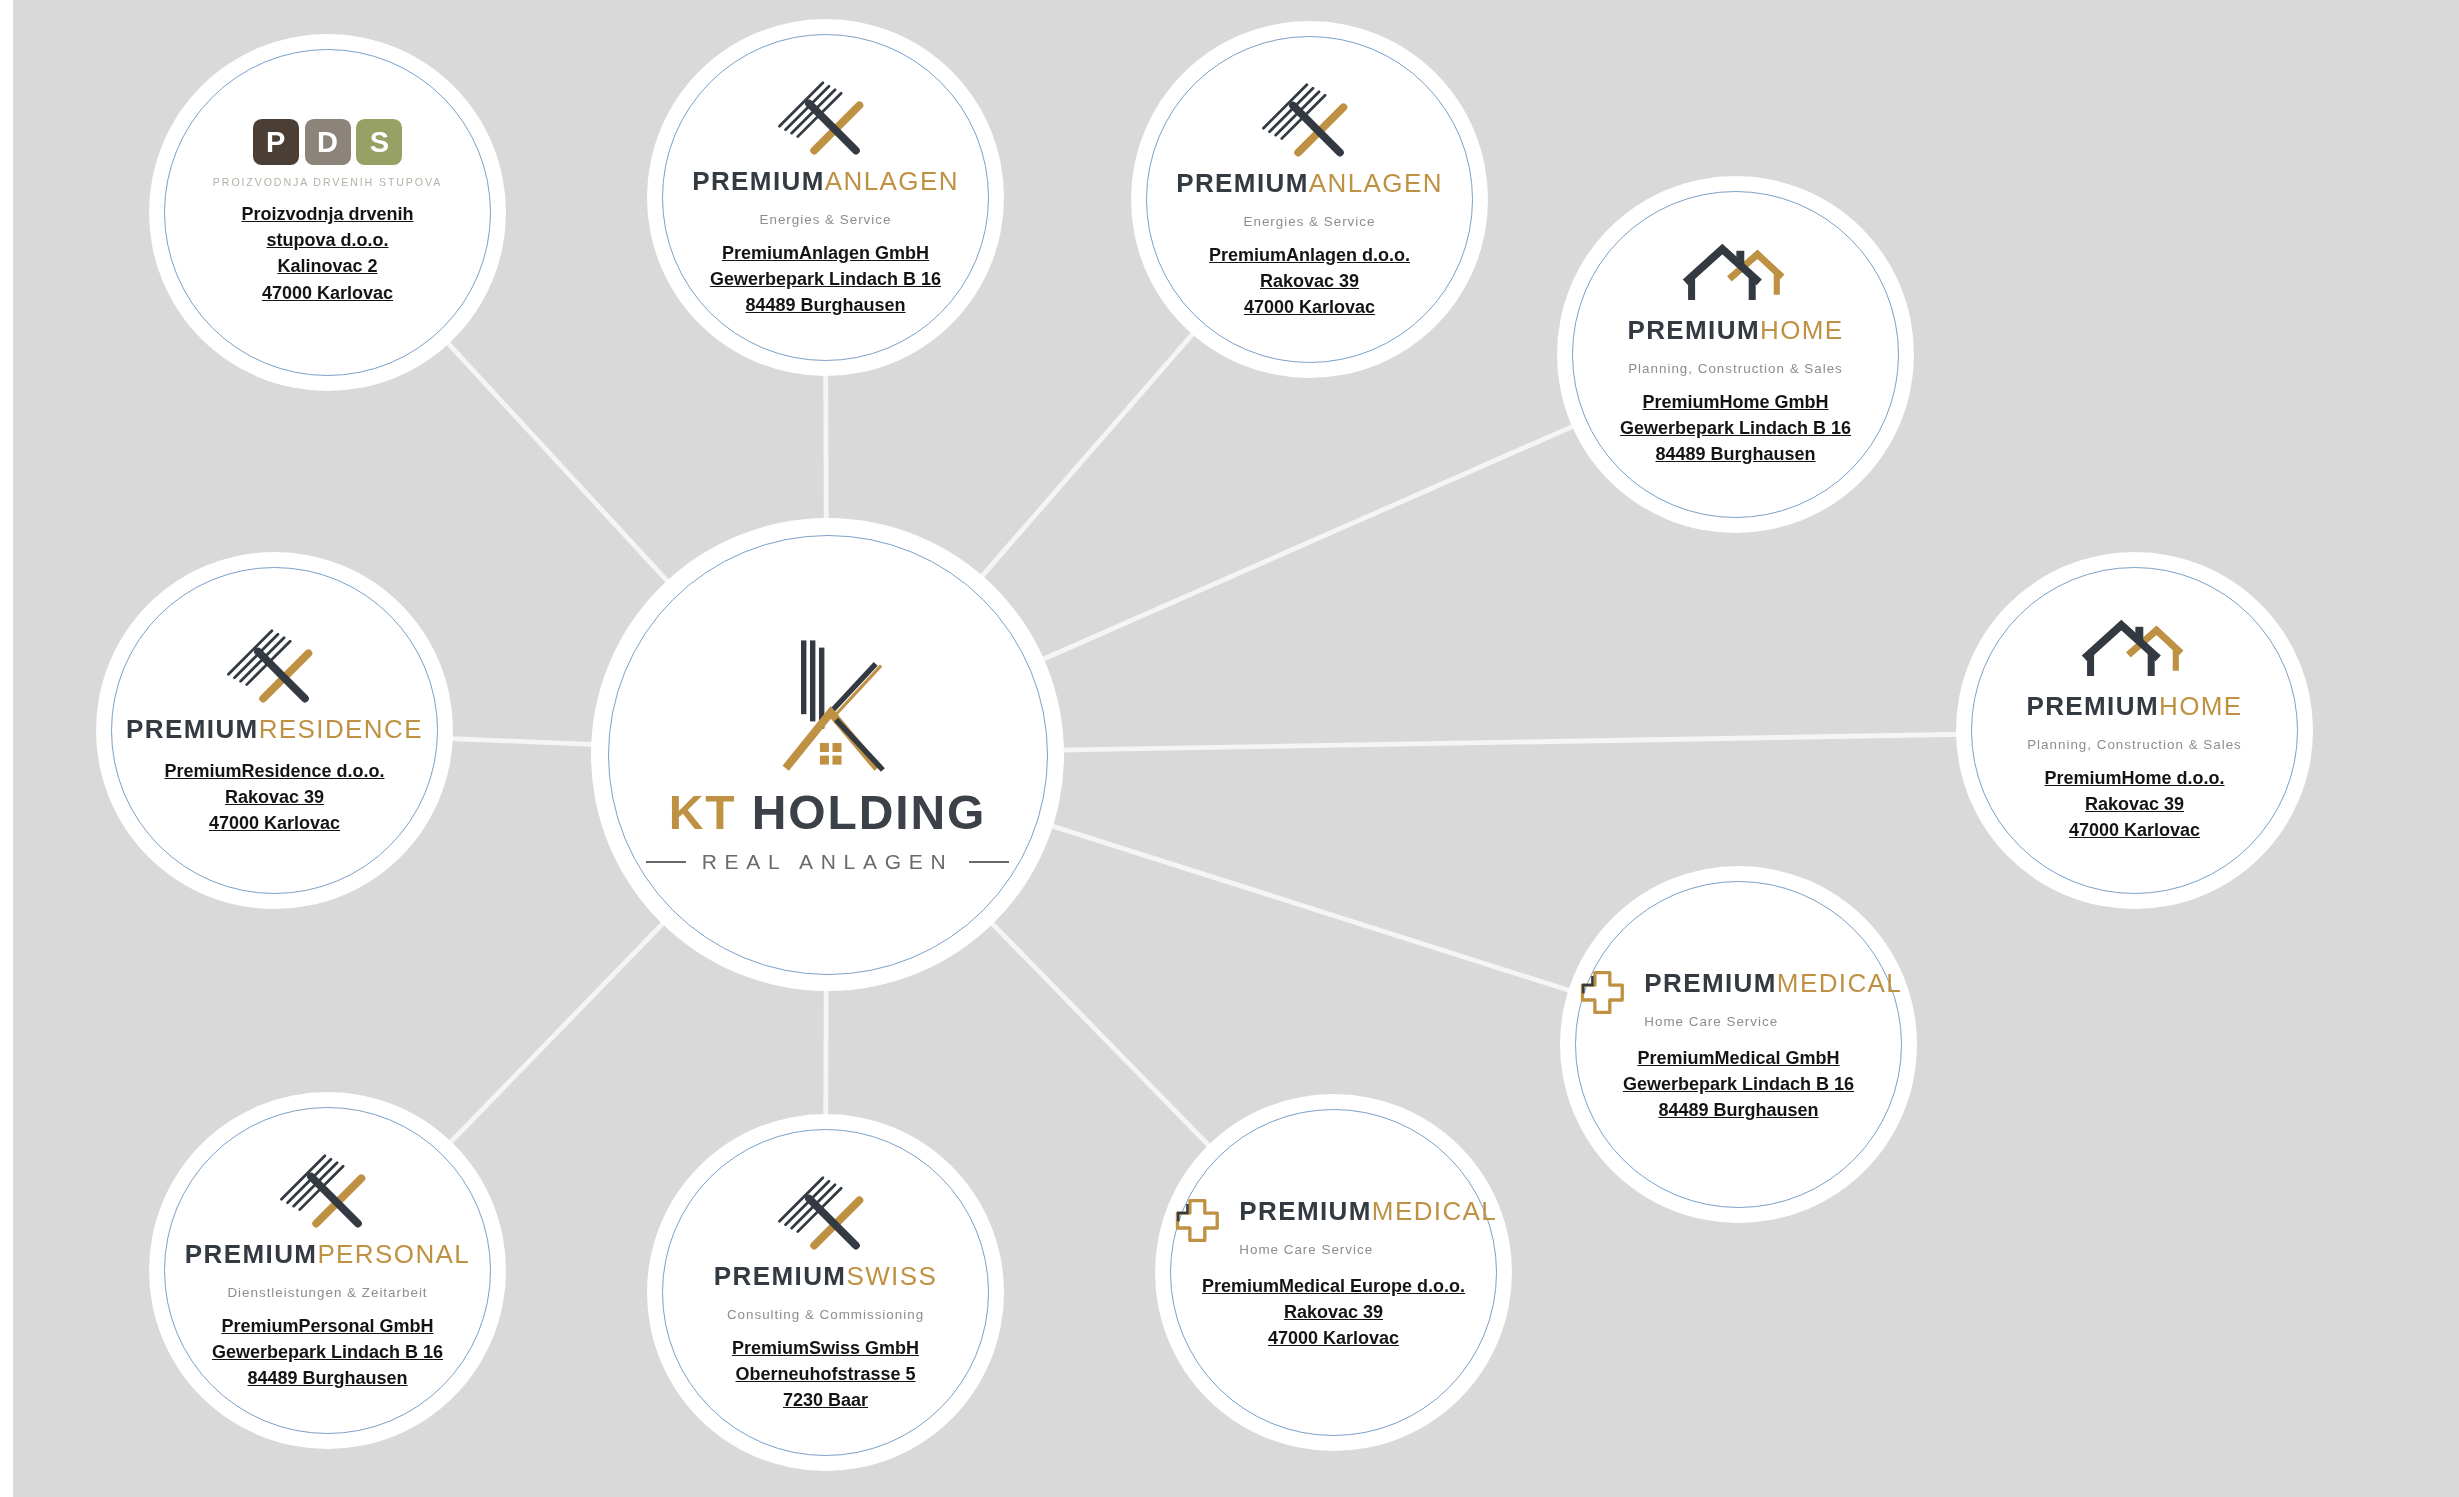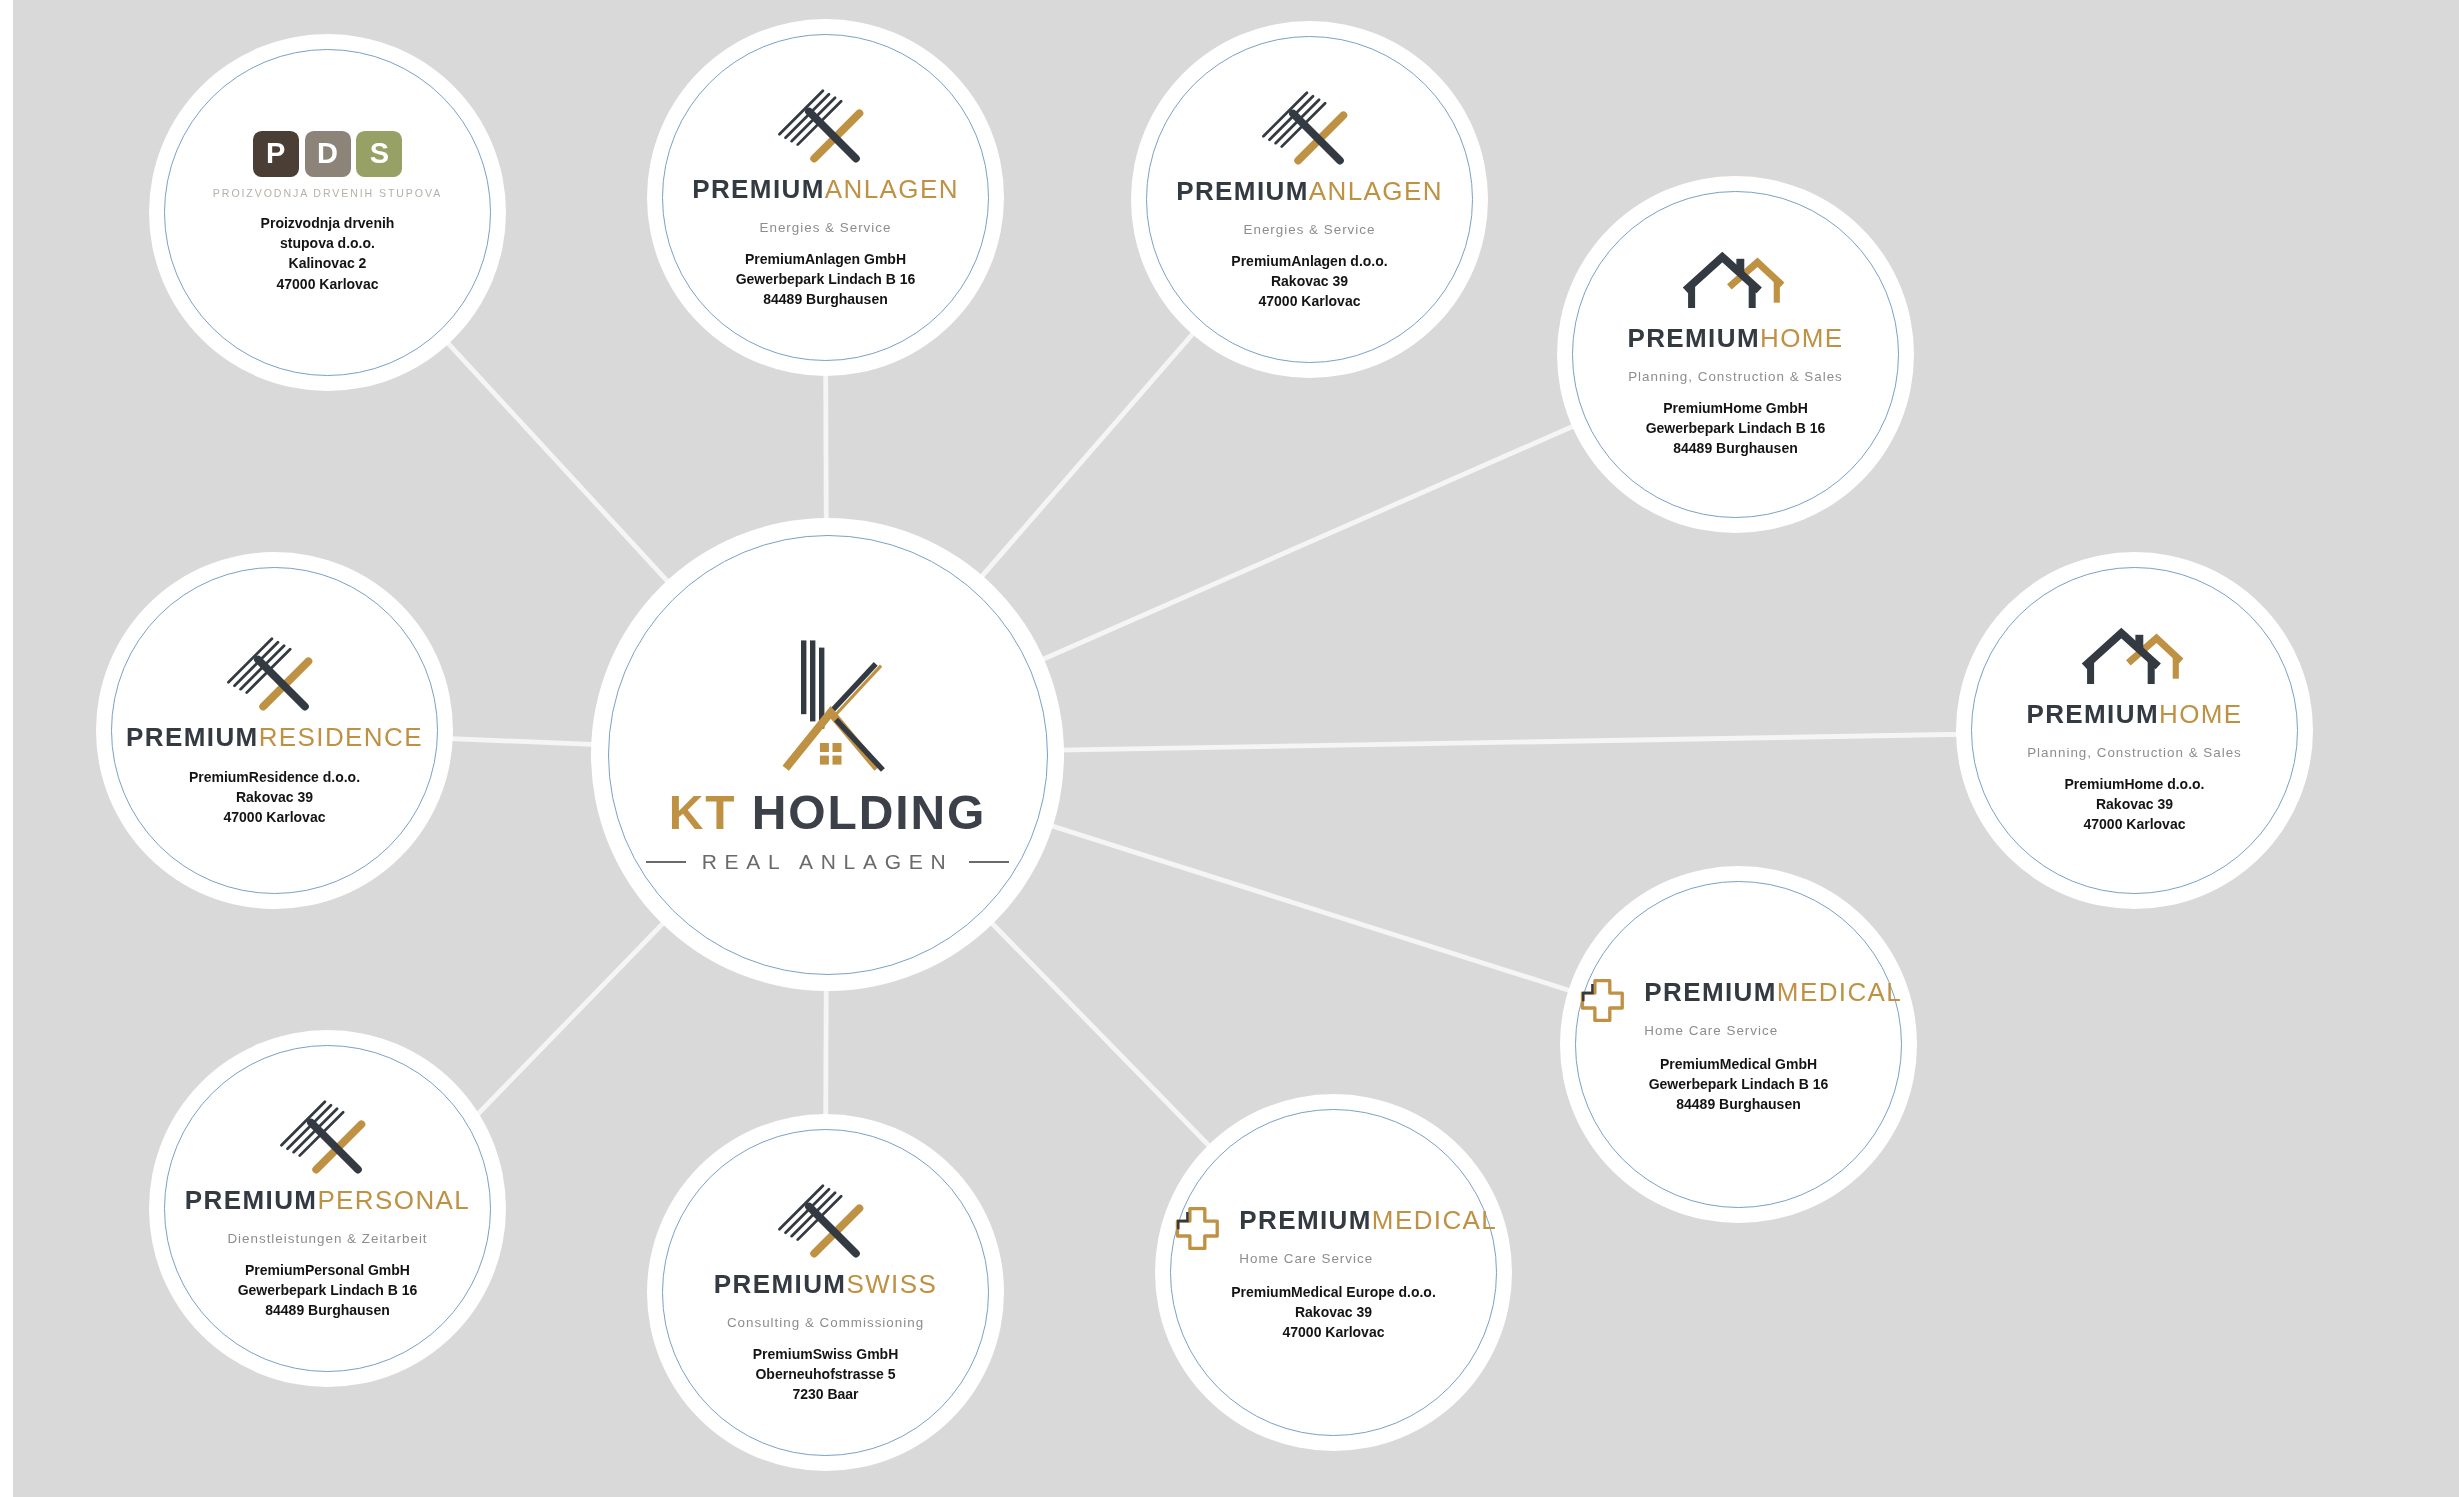--- a/index.html
+++ b/index.html
@@ -26,21 +26,21 @@
     border:1.9px solid var(--ring);
     display:flex;flex-direction:column;align-items:center;justify-content:center;
     text-align:center;padding:13.4px;
   }
   .logo-head{display:flex;flex-direction:column;align-items:center;}
   .brand-col{display:flex;flex-direction:column;align-items:center;}
   .brand{font-size:26px;letter-spacing:1.4px;white-space:nowrap;color:var(--dark);}
   .brand .prefix{font-weight:bold;color:var(--dark);}
   .brand .suffix{font-weight:normal;color:var(--gold);}
   .tagline{font-size:13.4px;color:var(--tag);letter-spacing:1px;margin-top:15px;white-space:nowrap;}
-  .company{margin-top:13.4px;font-size:14px;font-weight:bold;color:var(--text);line-height:1.45;white-space:nowrap;}
+  .company{margin-top:13.4px;font-size:18px;font-weight:bold;color:var(--text);line-height:1.45;white-space:nowrap;text-decoration:underline;}
 
   
   .icon-cross .logo-head{flex-direction:row;align-items:center;gap:11.5px;}
   .icon-cross .brand-col{align-items:flex-start;text-align:left;}
 
   
   .pds-squares{display:flex;gap:5.8px;}
   .pds-sq{width:46px;height:46px;border-radius:8.6px;color:#ffffff;font-size:29px;font-weight:bold;
           display:flex;align-items:center;justify-content:center;}
   .icon-pds .tagline{font-size:10.6px;color:#b6b0a8;letter-spacing:1.9px;margin-top:6.7px;}
@@ -287,21 +287,21 @@
             <div class="tagline">Consulting &amp; Commissioning</div>
           </div>
         </div>
         <div class="company">
             <div>PremiumSwiss GmbH</div>
             <div>Oberneuhofstrasse 5</div>
             <div>7230 Baar</div>
           </div>
       </div>
     </div>
-      <div class="node icon-k-stripes" style="left: 149px; top: 1030px;">
+      <div class="node icon-k-stripes" style="left: 149px; top: 1092px;">
       <div class="inner">
         <div class="logo-head">
           <div class="icon-slot">
             <svg viewBox="0 0 130 92" width="113" height="81">
               <g stroke="#343a42" stroke-width="3.2" stroke-linecap="round">
                 <line x1="12" y1="56" x2="62" y2="6"></line>
                 <line x1="19" y1="60" x2="69" y2="10"></line>
                 <line x1="26" y1="64" x2="76" y2="14"></line>
                 <line x1="33" y1="68" x2="83" y2="18"></line>
               </g>

